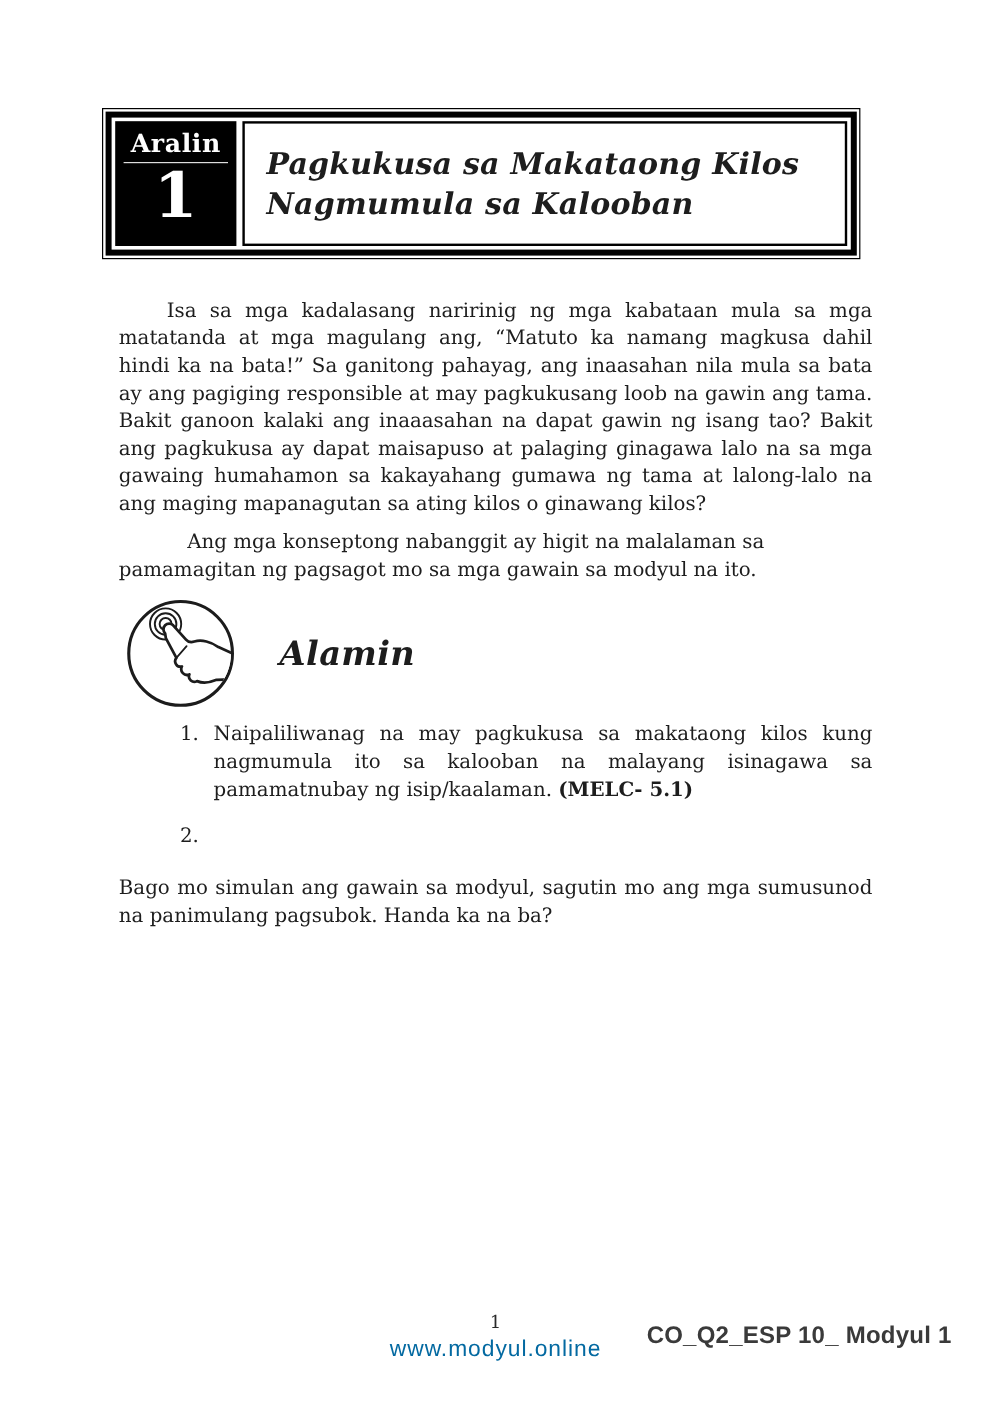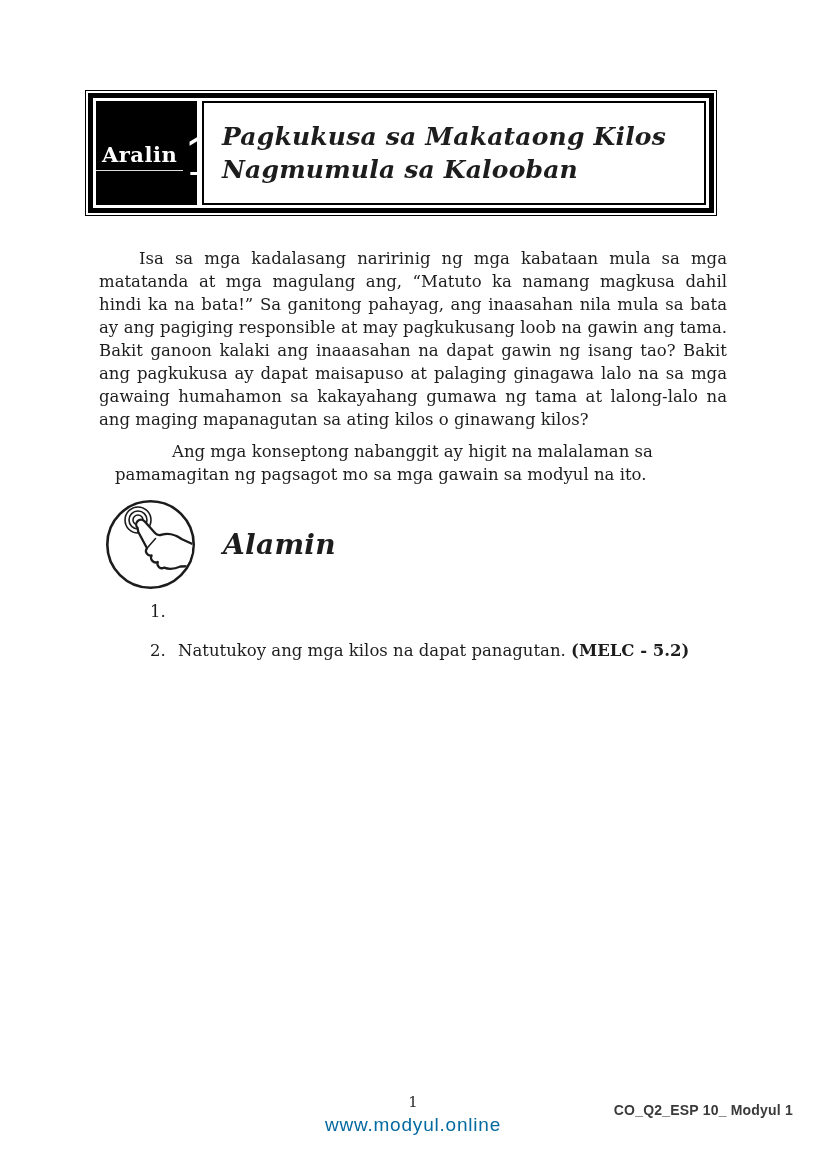--- a/index.html
+++ b/index.html
@@ -10,40 +10,40 @@
   .page{position:absolute;inset:0;padding:93px 99px 0 99px;box-sizing:border-box;}
 
   
   .lesson-header{
     margin-left:-11px;width:626px;height:120px;box-sizing:border-box;
     border:5px solid #000;outline:1px solid #000;outline-offset:2px;
     padding:3px;display:flex;gap:5px;background:#fff;
   }
   .lesson-number-box{
     width:101px;flex:none;background:#000;color:#fff;
-    display:flex;flex-direction:row;align-items:center;padding-top:6px;box-sizing:border-box;
+    display:flex;flex-direction:column;align-items:center;padding-top:6px;box-sizing:border-box;
   }
   .lesson-label{
     font-size:21px;font-weight:bold;letter-spacing:.5px;
     padding:0 6px 3px;border-bottom:1px solid #ddd;
   }
   .lesson-number{font-size:52px;font-weight:bold;line-height:1;margin-top:2px;}
   .lesson-title-box{
     flex:1;border:2px solid #000;box-sizing:border-box;background:#fff;
     display:flex;flex-direction:column;justify-content:center;
     padding:0 18px;font-weight:bold;font-style:italic;font-size:25px;line-height:1.32;letter-spacing:.2px;
   }
 
   
   .p1{margin:34px 0 0;font-size:16.5px;line-height:23px;text-align:justify;text-indent:40px;}
-  .p2{margin:9px 16px 0;font-size:16.5px;line-height:23px;text-align:left;text-indent:57px;}
+  .p2{margin:9px 0 0;font-size:16.5px;line-height:23px;text-align:left;text-indent:57px;}
   .seg-italic{}
 
   
-  .section-row{margin-top:12px;display:flex;align-items:center;gap:26px;padding-left:5px;}
+  .section-row{margin-top:12px;display:flex;align-items:center;gap:36px;padding-left:5px;}
   .section-icon{width:93px;height:93px;flex:none;}
   .section-title{font-size:28px;font-weight:bold;font-style:italic;letter-spacing:.3px;}
 
   
   .obj-intro{margin-top:54px;font-size:16.5px;line-height:23px;text-align:justify;}
   .obj-item{display:flex;margin-top:9px;padding-left:51px;font-size:16.5px;line-height:23px;}
   .obj-item .num{width:28px;flex:none;}
   .obj-item .txt{flex:1;text-align:justify;}
   .obj-item.single{margin-top:16px;}
   .obj-item.single .txt{text-align:left;}
@@ -51,21 +51,21 @@
   .outro{margin-top:20px;font-size:16.5px;line-height:23px;text-align:justify;}
 
   
   .footer-page-number{position:absolute;top:1093px;left:0;width:100%;text-align:center;font-size:15px;color:#2a2a2a;}
   .footer-watermark{
     position:absolute;top:1114px;left:0;width:100%;text-align:center;
     font-family:"Liberation Sans",sans-serif;font-size:19px;letter-spacing:.8px;color:#0369a1;
   }
   .footer-doc-code{
     position:absolute;top:1102px;right:33px;
-    font-family:"Liberation Sans",sans-serif;font-weight:bold;font-size:14px;color:#3a3a3a;letter-spacing:.2px;
+    font-family:"Liberation Sans",sans-serif;font-weight:bold;font-size:20px;color:#3a3a3a;letter-spacing:.2px;
   }
 </style>
 </head>
 <body>
 
 <div class="page">
 
   <div class="lesson-header">
     <div class="lesson-number-box">
       <span class="lesson-label">Aralin</span>
@@ -100,25 +100,26 @@
           <path d="M43 50.2 L51.5 40.5" stroke="#1c1c1c" stroke-width="1.5" fill="none" stroke-linecap="round"></path>
         </g>
       </svg>
     </span>
     <span class="section-title">Alamin</span>
   </div>
 
 
   <div class="obj-item">
     <span class="num">1.</span>
+    <span class="txt"><span>Naipaliliwanag na may pagkukusa sa makataong kilos kung nagmumula ito sa kalooban na malayang isinagawa sa pamamatnubay ng isip/kaalaman. </span><span class="melc">(MELC- 5.1)</span></span>
   </div>
 
   <div class="obj-item single">
     <span class="num">2.</span>
-    <span class="txt"><span>Natutukoy ang mga kilos na dapat panagutan. </span><span class="melc">(MELC - 5.2)</span></span>
   </div>
 
+  <p class="outro">Bago mo simulan ang gawain sa modyul, sagutin mo ang mga sumusunod na panimulang pagsubok. Handa ka na ba?</p>
 
 </div>
 
 <div class="footer-page-number">1</div>
 <div class="footer-watermark">www.modyul.online</div>
 <div class="footer-doc-code">CO_Q2_ESP 10_ Modyul 1</div>
 
 </body></html>

